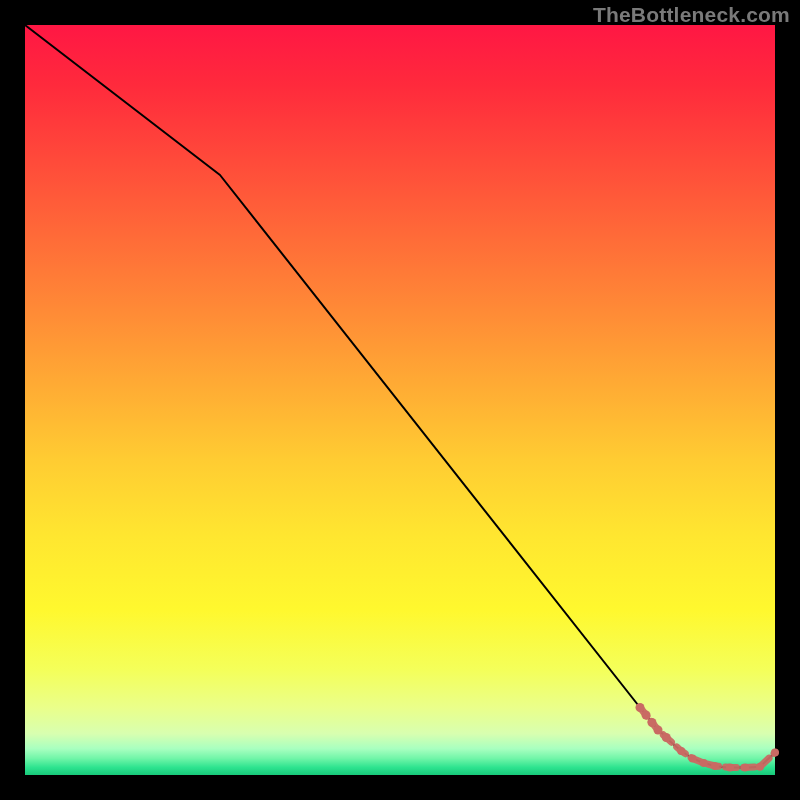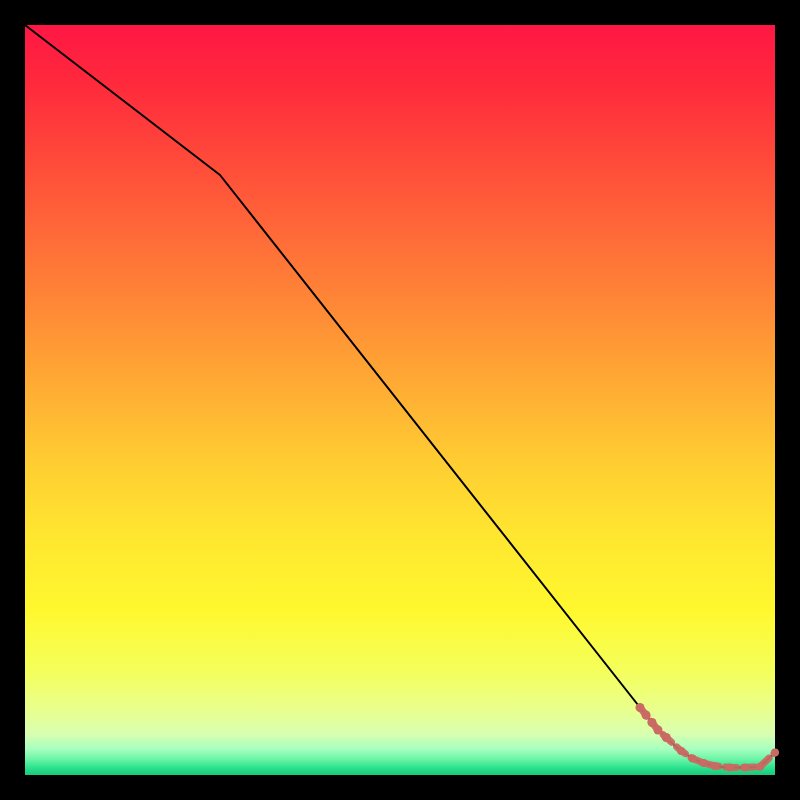--- a/index.html
+++ b/index.html
@@ -26,20 +26,21 @@
     letter-spacing: 0.2px;
     z-index: 10;
   }
   svg {
     display: block;
   }
 </style>
 </head>
 <body>
 <div class="container">
+  <div class="watermark">TheBottleneck.com</div>
   <svg id="chart-svg" width="800" height="800">
       <defs>
         <linearGradient id="bg-grad" x1="0" y1="0" x2="0" y2="1">
           <stop offset="0%" stop-color="#ff1744"></stop>
           <stop offset="8%" stop-color="#ff2a3c"></stop>
           <stop offset="18%" stop-color="#ff4a3a"></stop>
           <stop offset="28.000000000000004%" stop-color="#ff6a38"></stop>
           <stop offset="38%" stop-color="#ff8a36"></stop>
           <stop offset="48%" stop-color="#ffab34"></stop>
           <stop offset="57.99999999999999%" stop-color="#ffcc32"></stop>

